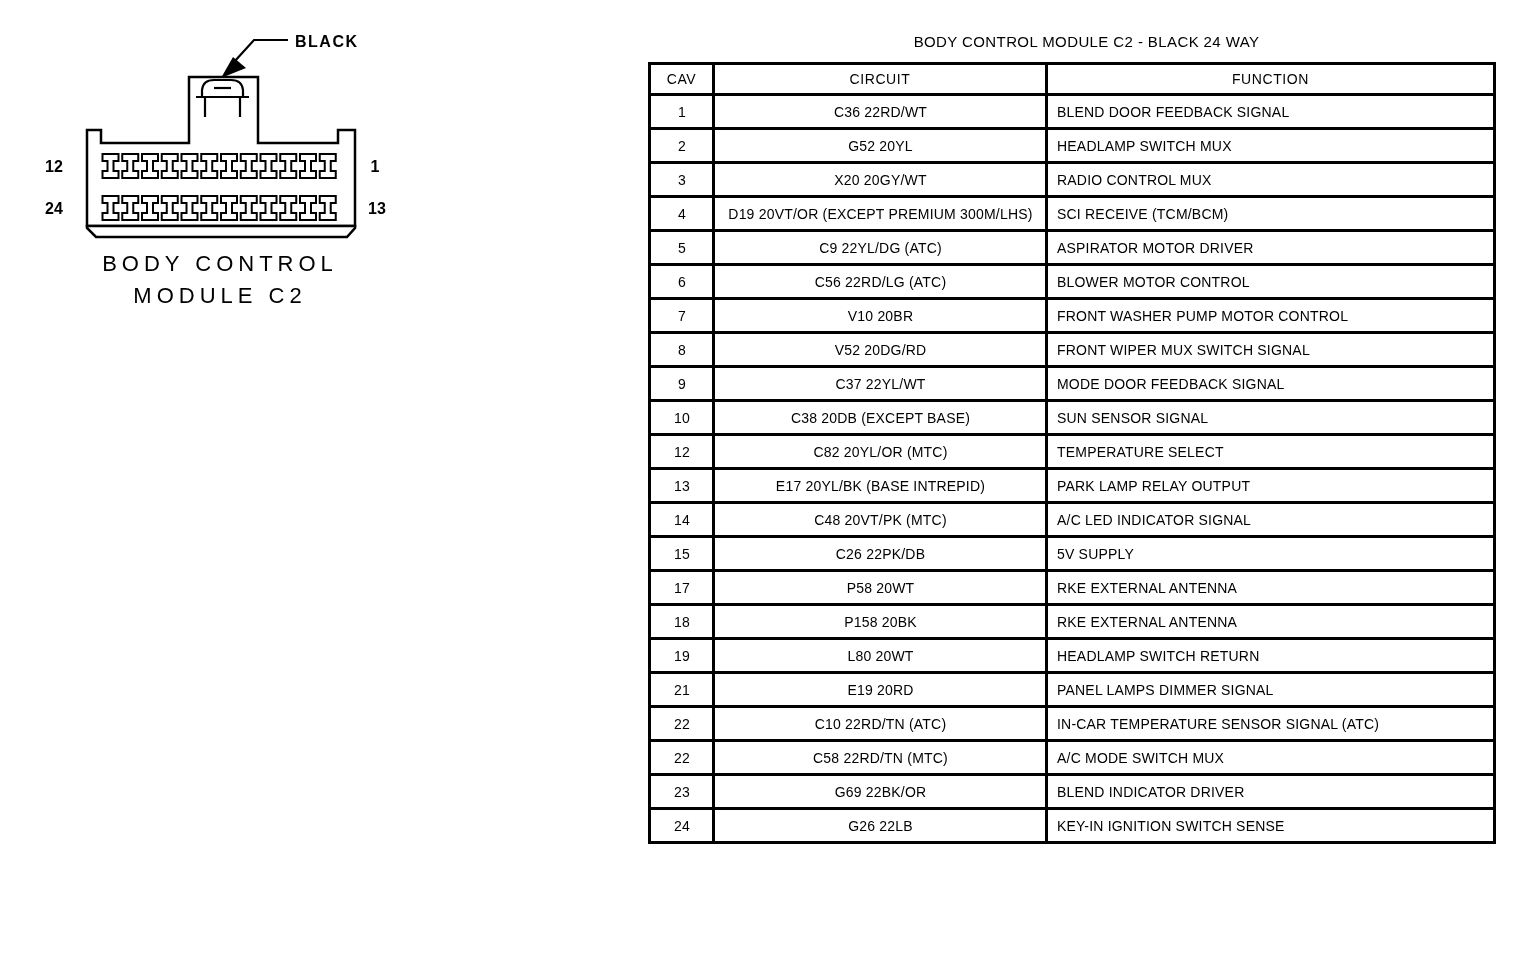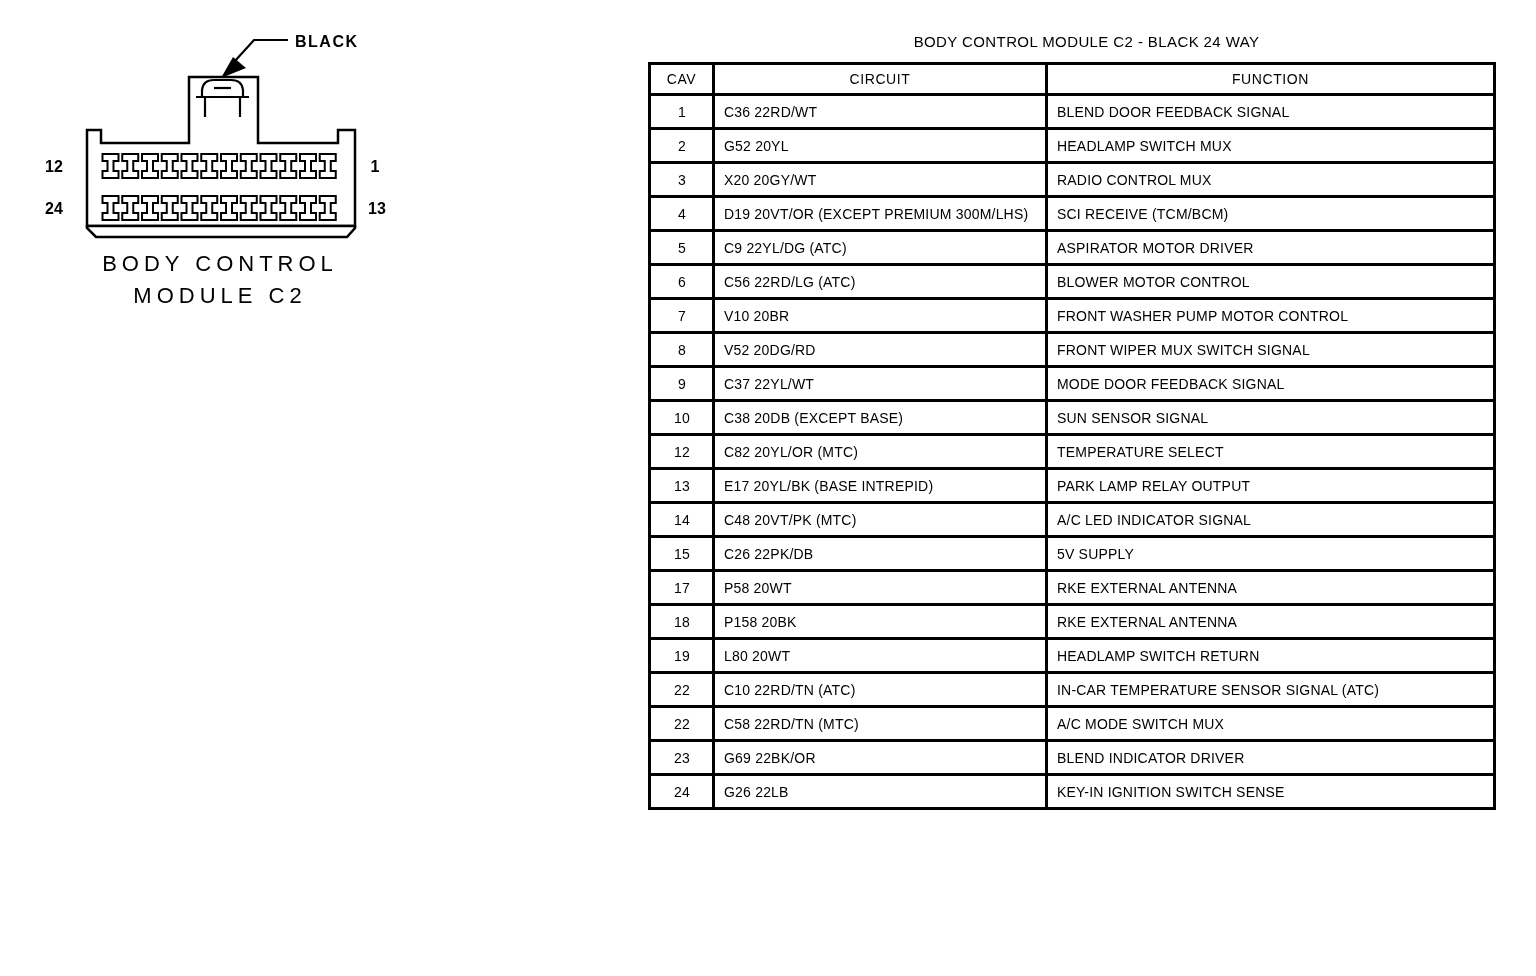--- a/index.html
+++ b/index.html
@@ -89,21 +89,21 @@
     height: 26px;
     font-weight: 400;
     letter-spacing: 0.6px;
     font-size: 14px;
   }
   table.pinout td {
     height: 27px;
     padding: 2px 8px 2px 9px;
   }
   td.c0 { text-align: center; padding: 2px 2px; }
-  td.c1 { padding-right: 70px; }
+  td.c1 { padding-right: 70px; text-align: center; }
   td.c2 { }
 </style>
 </head>
 <body>
 
 <div class="page">
 
   <svg class="figure-svg" viewBox="0 0 460 330" xmlns="http://www.w3.org/2000/svg">
     <defs>
       <path id="pin" d="M0,0 H16 V7 H11 V17 H16 V24 H0 V17 H5 V7 H0 Z" fill="#ffffff" stroke="#000000" stroke-width="2"></path>
@@ -256,20 +256,25 @@
           <td class="c0">18</td>
           <td class="c1">P158 20BK</td>
           <td class="c2">RKE EXTERNAL ANTENNA</td>
         </tr>
         <tr>
           <td class="c0">19</td>
           <td class="c1">L80 20WT</td>
           <td class="c2">HEADLAMP SWITCH RETURN</td>
         </tr>
         <tr>
+          <td class="c0">21</td>
+          <td class="c1">E19 20RD</td>
+          <td class="c2">PANEL LAMPS DIMMER SIGNAL</td>
+        </tr>
+        <tr>
           <td class="c0">22</td>
           <td class="c1">C10 22RD/TN (ATC)</td>
           <td class="c2">IN-CAR TEMPERATURE SENSOR SIGNAL (ATC)</td>
         </tr>
         <tr>
           <td class="c0">22</td>
           <td class="c1">C58 22RD/TN (MTC)</td>
           <td class="c2">A/C MODE SWITCH MUX</td>
         </tr>
         <tr>

